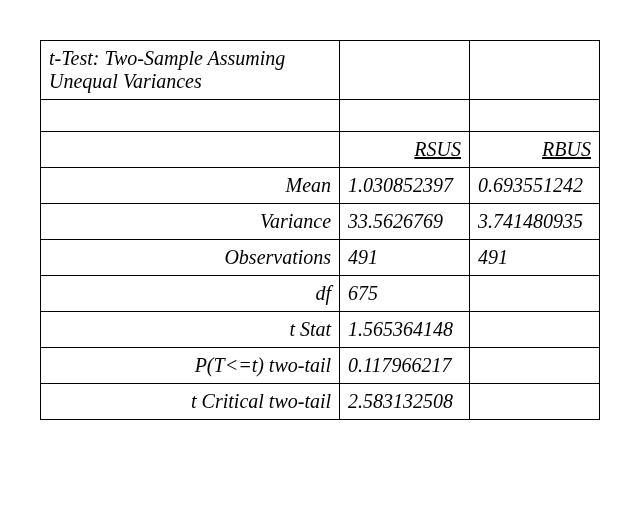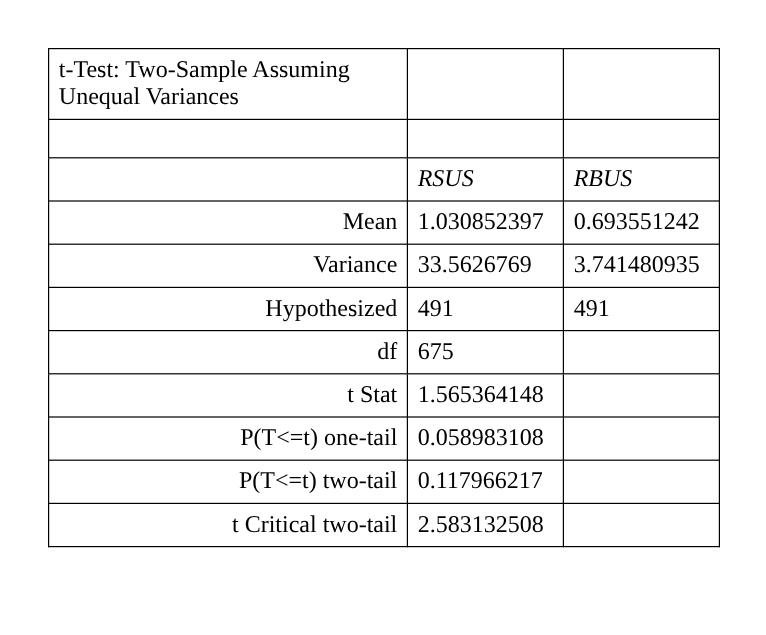--- a/index.html
+++ b/index.html
@@ -15,32 +15,34 @@
     }
     table {
       border-collapse: collapse;
       width: 560px;
     }
     td {
       border: 1px solid #000;
       padding: 6px 8px;
       vertical-align: middle;
       height: 32px;
+      font-style: italic;
     }
     .col-label {
       width: 300px;
       text-align: right;
     }
     .col-val {
       width: 130px;
       text-align: left;
     }
     .header-val {
       font-style: italic;
-      text-align: left;
+      text-align: right;
+      text-decoration: underline;
     }
     .title-cell {
       text-align: left;
     }
   </style>
 </head>
 <body>
 
 <table>
   <tbody>
@@ -63,37 +65,32 @@
     <td class="col-label">Mean</td>
     <td class="col-val">1.030852397</td>
     <td class="col-val">0.693551242</td>
   </tr>
   <tr>
     <td class="col-label">Variance</td>
     <td class="col-val">33.5626769</td>
     <td class="col-val">3.741480935</td>
   </tr>
   <tr>
-    <td class="col-label">Hypothesized</td>
+    <td class="col-label">Observations</td>
     <td class="col-val">491</td>
     <td class="col-val">491</td>
   </tr>
   <tr>
     <td class="col-label">df</td>
     <td class="col-val">675</td>
     <td class="col-val"></td>
   </tr>
   <tr>
     <td class="col-label">t Stat</td>
     <td class="col-val">1.565364148</td>
-    <td class="col-val"></td>
-  </tr>
-  <tr>
-    <td class="col-label">P(T&lt;=t) one-tail</td>
-    <td class="col-val">0.058983108</td>
     <td class="col-val"></td>
   </tr>
   <tr>
     <td class="col-label">P(T&lt;=t) two-tail</td>
     <td class="col-val">0.117966217</td>
     <td class="col-val"></td>
   </tr>
   <tr>
     <td class="col-label">t Critical two-tail</td>
     <td class="col-val">2.583132508</td>

